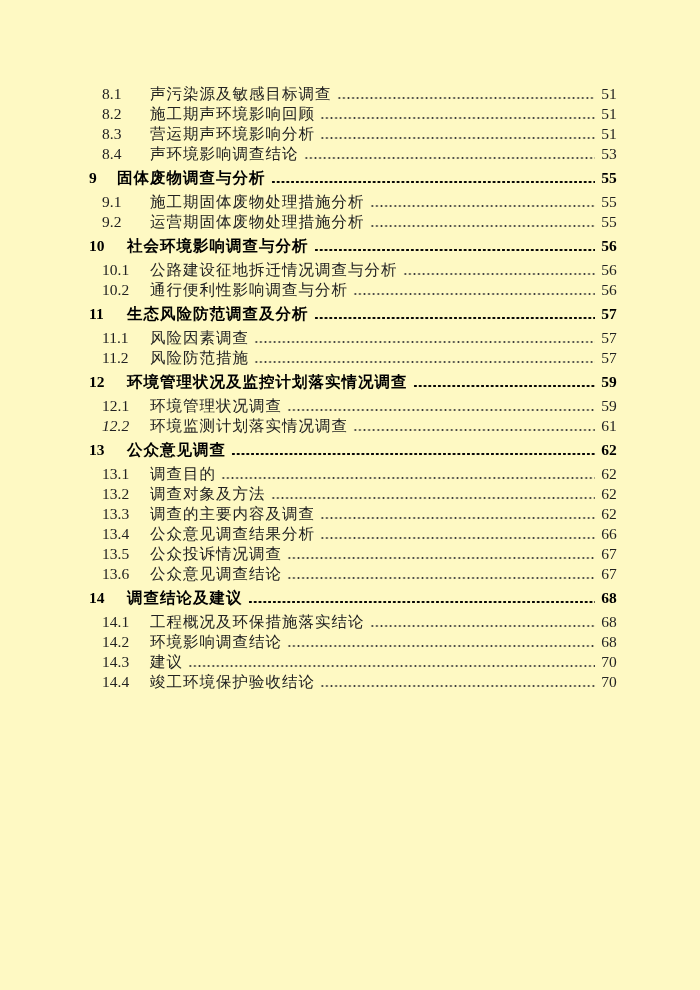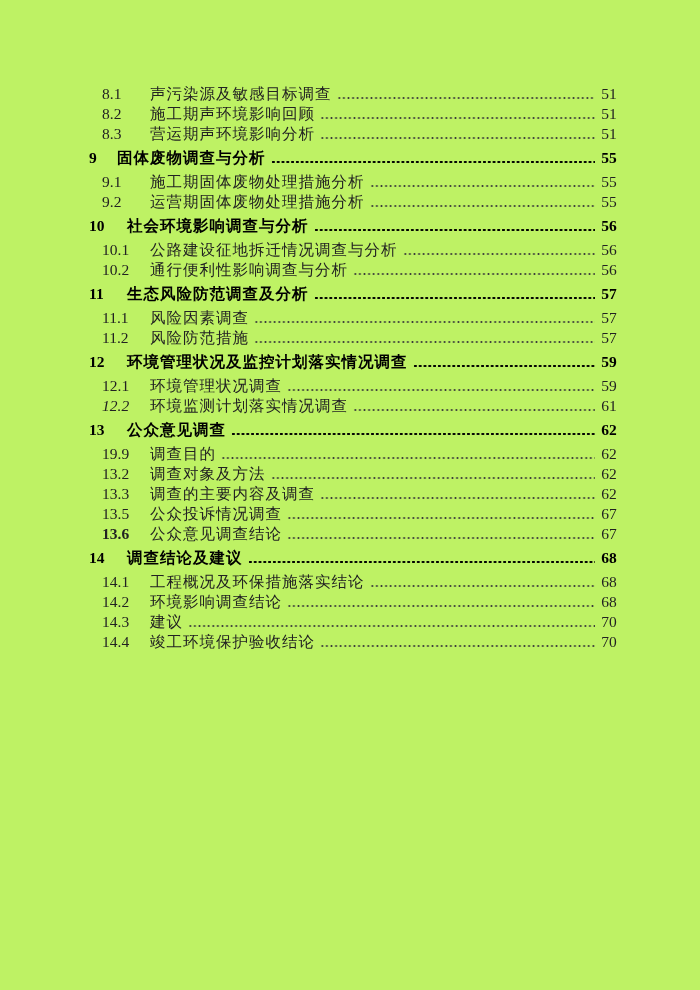--- a/index.html
+++ b/index.html
@@ -12,21 +12,21 @@
     height: 990px;
     overflow: hidden;
     font-family: "Liberation Serif", "DejaVu Serif", serif;
     color: #1e1e1e;
   }
   .page {
     box-sizing: border-box;
     width: 700px;
     height: 990px;
     padding: 84px 80px 0 89px;
-    background: #bef264;
+    background: #fef9c3;
   }
   .toc {
     width: 100%;
   }
   .row {
     display: flex;
     align-items: flex-end;
     line-height: 20px;
     height: 20px;
     font-size: 15.5px;
@@ -86,20 +86,26 @@
         <span class="title">施工期声环境影响回顾</span>
         <span class="leader"></span>
         <span class="page-num">51</span>
       </div>
       <div class="row l2">
         <span class="num" style="width: 48px;">8.3</span>
         <span class="title">营运期声环境影响分析</span>
         <span class="leader"></span>
         <span class="page-num">51</span>
       </div>
+      <div class="row l2">
+        <span class="num" style="width: 48px;">8.4</span>
+        <span class="title">声环境影响调查结论</span>
+        <span class="leader"></span>
+        <span class="page-num">53</span>
+      </div>
       <div class="row l1">
         <span class="num" style="width: 28px;">9</span>
         <span class="title">固体废物调查与分析</span>
         <span class="leader"></span>
         <span class="page-num">55</span>
       </div>
       <div class="row l2">
         <span class="num" style="width: 48px;">9.1</span>
         <span class="title">施工期固体废物处理措施分析</span>
         <span class="leader"></span>
@@ -165,45 +171,51 @@
         <span class="leader"></span>
         <span class="page-num">61</span>
       </div>
       <div class="row l1">
         <span class="num" style="width: 38px;">13</span>
         <span class="title">公众意见调查</span>
         <span class="leader"></span>
         <span class="page-num">62</span>
       </div>
       <div class="row l2">
-        <span class="num" style="width: 48px;">19.9</span>
+        <span class="num" style="width: 48px;">13.1</span>
         <span class="title">调查目的</span>
         <span class="leader"></span>
         <span class="page-num">62</span>
       </div>
       <div class="row l2">
         <span class="num" style="width: 48px;">13.2</span>
         <span class="title">调查对象及方法</span>
         <span class="leader"></span>
         <span class="page-num">62</span>
       </div>
       <div class="row l2">
         <span class="num" style="width: 48px;">13.3</span>
         <span class="title">调查的主要内容及调查</span>
         <span class="leader"></span>
         <span class="page-num">62</span>
       </div>
       <div class="row l2">
+        <span class="num" style="width: 48px;">13.4</span>
+        <span class="title">公众意见调查结果分析</span>
+        <span class="leader"></span>
+        <span class="page-num">66</span>
+      </div>
+      <div class="row l2">
         <span class="num" style="width: 48px;">13.5</span>
         <span class="title">公众投诉情况调查</span>
         <span class="leader"></span>
         <span class="page-num">67</span>
       </div>
       <div class="row l2">
-        <span class="num" style="width: 48px; font-weight: bold;">13.6</span>
+        <span class="num" style="width: 48px;">13.6</span>
         <span class="title">公众意见调查结论</span>
         <span class="leader"></span>
         <span class="page-num">67</span>
       </div>
       <div class="row l1">
         <span class="num" style="width: 38px;">14</span>
         <span class="title">调查结论及建议</span>
         <span class="leader"></span>
         <span class="page-num">68</span>
       </div>

